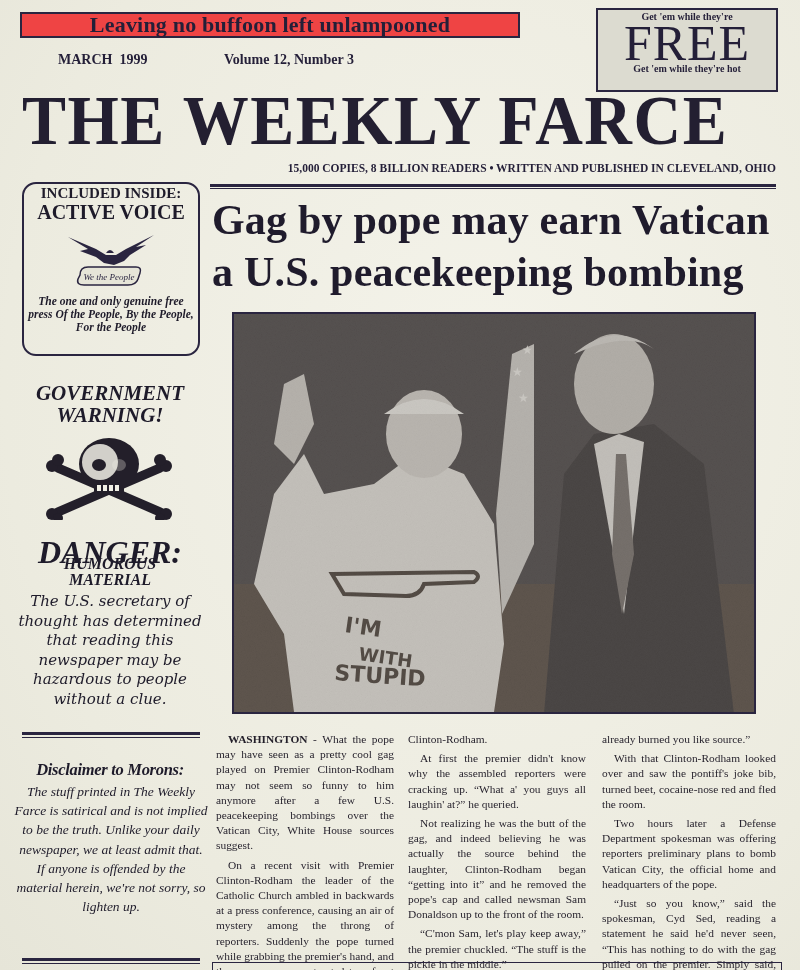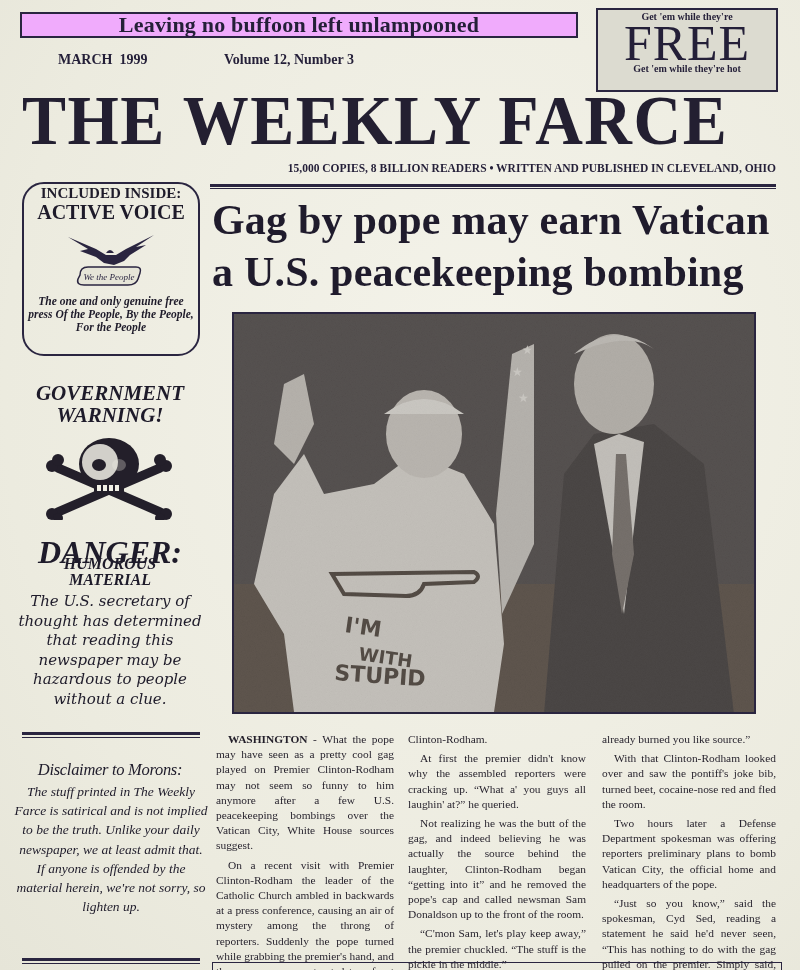--- a/index.html
+++ b/index.html
@@ -7,22 +7,22 @@
     width:800px; height:970px; overflow:hidden; position:relative;
     background:#f1f0e6;
     background-image: radial-gradient(ellipse at 60% 40%, #f4f3ea 0%, #ecebdf 70%, #e6e5d8 100%);
     color:#1e1b2a;
     font-family:"Liberation Serif", serif;
   }
   .abs { position:absolute; }
 
   
   .slogan-box {
-    left:20px; top:12px; width:558px; height:26px;
-    border:2px solid #2a2540; background:#f0abfc;
+    left:20px; top:12px; width:500px; height:26px;
+    border:2px solid #2a2540; background:#ef4444;
     box-sizing:border-box; display:flex; align-items:center; justify-content:center;
   }
   .slogan-text { font-weight:bold; font-size:22px; letter-spacing:0.2px; color:#241f38; }
 
   
   .free-box {
     left:596px; top:8px; width:182px; height:84px;
     border:2px solid #2a2540; background:#dcdbd0; box-sizing:border-box; text-align:center;
   }
   .free-top, .free-bottom { font-weight:bold; font-size:10px; line-height:10px; color:#241f38; }
@@ -38,35 +38,35 @@
     letter-spacing:1.5px; color:#231f31; white-space:nowrap;
     transform:scaleY(1.05); transform-origin:top left;
   }
   .tagline { right:24px; top:162px; font-weight:bold; font-size:11.5px; color:#241f38; }
   .rule-top { left:210px; top:184px; width:566px; height:3px; background:#2a2540; }
   .rule-top2 { left:210px; top:188px; width:566px; height:1px; background:#2a2540; }
 
   
   .inside-box {
     left:22px; top:182px; width:178px; height:174px; border:2px solid #2a2540;
-    border-radius:22px; box-sizing:border-box; text-align:center;
+    border-radius:14px; box-sizing:border-box; text-align:center;
   }
   .inside-label { font-weight:bold; font-size:15px; line-height:15px; margin-top:2px; }
   .inside-title { font-weight:bold; font-size:20px; line-height:22px; }
   .eagle { display:block; margin:8px auto 0; }
   .inside-caption { font-style:italic; font-weight:bold; font-size:11.5px; line-height:13px; margin-top:4px; padding:0 4px; }
 
   .warn-title { left:10px; top:382px; width:200px; text-align:center; font-style:italic; font-weight:bold; font-size:21px; line-height:22px; }
   .skull { left:44px; top:438px; }
   .danger { left:10px; top:535px; width:200px; text-align:center; font-style:italic; font-weight:bold; font-size:32px; line-height:34px; }
   .humor { left:10px; top:556px; width:200px; text-align:center; font-style:italic; font-weight:bold; font-size:16px; line-height:16px; }
   .warn-body { left:10px; top:592px; width:200px; text-align:center; font-style:italic; font-size:16.5px; line-height:19.5px; font-family:"DejaVu Serif", serif; font-size:15px; }
 
   .dbl-rule { left:22px; width:178px; height:6px; border-top:3px solid #2a2540; border-bottom:1px solid #2a2540; box-sizing:border-box; }
-  .disc-title { left:10px; top:760px; width:200px; text-align:center; font-style:italic; font-weight:normal; font-size:16.5px; letter-spacing:-0.3px; }
+  .disc-title { left:10px; top:760px; width:200px; text-align:center; font-style:italic; font-weight:bold; font-size:16.5px; letter-spacing:-0.3px; }
   .disc-body { left:14px; top:782px; width:194px; text-align:center; font-style:italic; font-size:13.5px; line-height:19.2px; }
 
   
   .headline { left:212px; top:194px; width:580px; font-weight:bold; font-size:42px; line-height:52px; color:#1f1b2c; letter-spacing:0.2px; }
 
   
   .photo {
     left:232px; top:312px; width:524px; height:402px;
     border:2px solid #2a2540; box-sizing:border-box; overflow:hidden;
     background:#3b3533;

